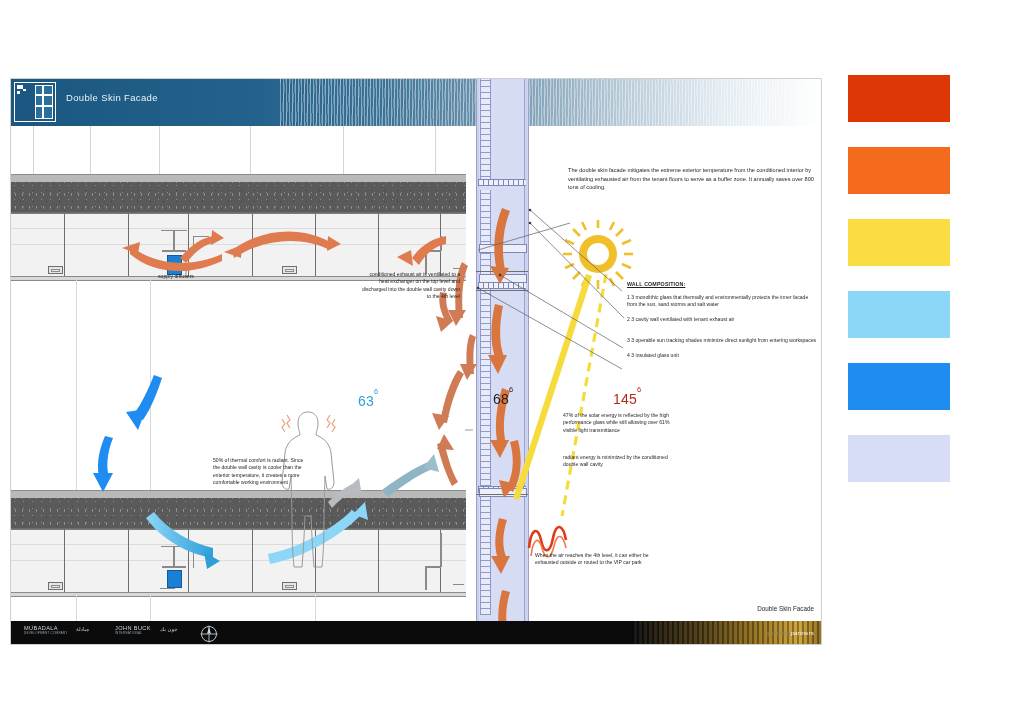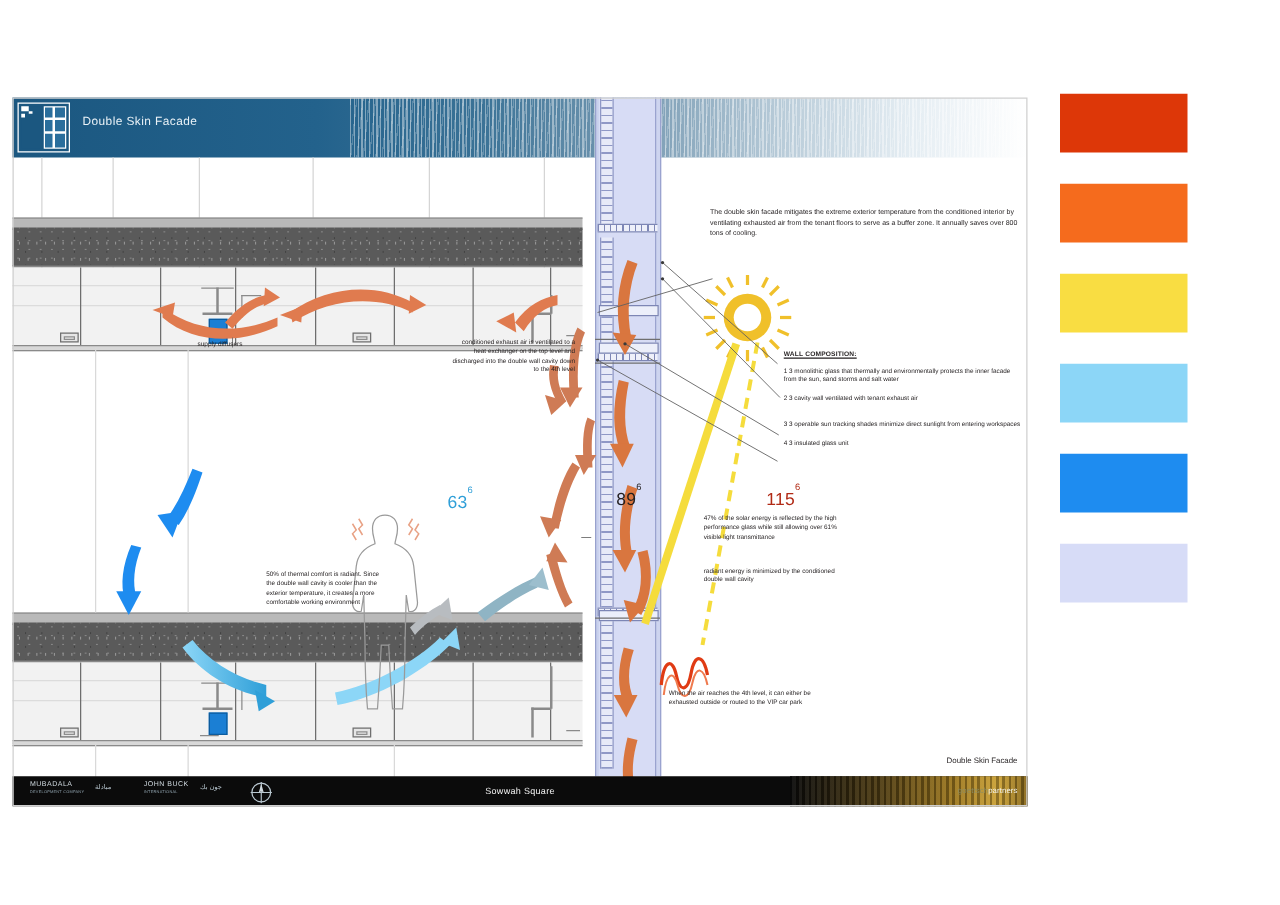--- a/index.html
+++ b/index.html
@@ -405,24 +405,24 @@
   <div class="note" style="left:553px;top:334px;width:122px;">47% of the solar energy is reflected by the high performance glass while still allowing over 61% visible light transmittance</div>
 
   <div class="note" style="left:553px;top:376px;width:120px;">radiant energy is minimized by the conditioned double wall cavity</div>
 
   <div class="note" style="left:525px;top:474px;width:128px;">When the air reaches the 4th level, it can either be exhausted outside or routed to the VIP car park</div>
 
   <div class="temp" style="left:348px;top:315px;color:#2f9fd8;">
     <span>63</span><sup>6</sup>
   </div>
   <div class="temp" style="left:483px;top:313px;color:#231f20;">
-    <span>89</span><sup>6</sup>
+    <span>68</span><sup>6</sup>
   </div>
   <div class="temp" style="left:603px;top:313px;color:#b12a15;">
-    <span>115</span><sup>6</sup>
+    <span>145</span><sup>6</sup>
   </div>
 
   <div id="sheet-title">Double Skin Facade</div>
 
   <div id="footer">
     <div id="footer-gold"></div>
 
     <div class="flogo" style="left:14px;">
       <span class="big">MUBADALA</span>
       <span class="sm">DEVELOPMENT COMPANY</span>
@@ -438,21 +438,20 @@
     <div class="flogo" style="left:150px;top:5px;">
       <span class="ar">جون بك</span>
     </div>
 
     <svg class="flogo" style="left:190px;top:4px;width:18px;height:18px;" viewBox="0 0 18 18">
       <circle cx="9" cy="9" r="7.5" fill="none" stroke="#b9c7d0" stroke-width="1"></circle>
       <path d="M9,0.5 L9,17.5 M0.5,9 L17.5,9" stroke="#b9c7d0" stroke-width="0.9"></path>
       <path d="M9,2 L11,9 L9,8 L7,9 Z" fill="#cfd8de"></path>
     </svg>
 
-    <div id="footer-center">Sowwah Square</div>
 
     <div id="gp">
       <span class="a">goettsch</span><span class="b">partners</span>
     </div>
   </div>
 
 </div>
 <div id="sheet-border"></div>
 
 <div id="swatches">

